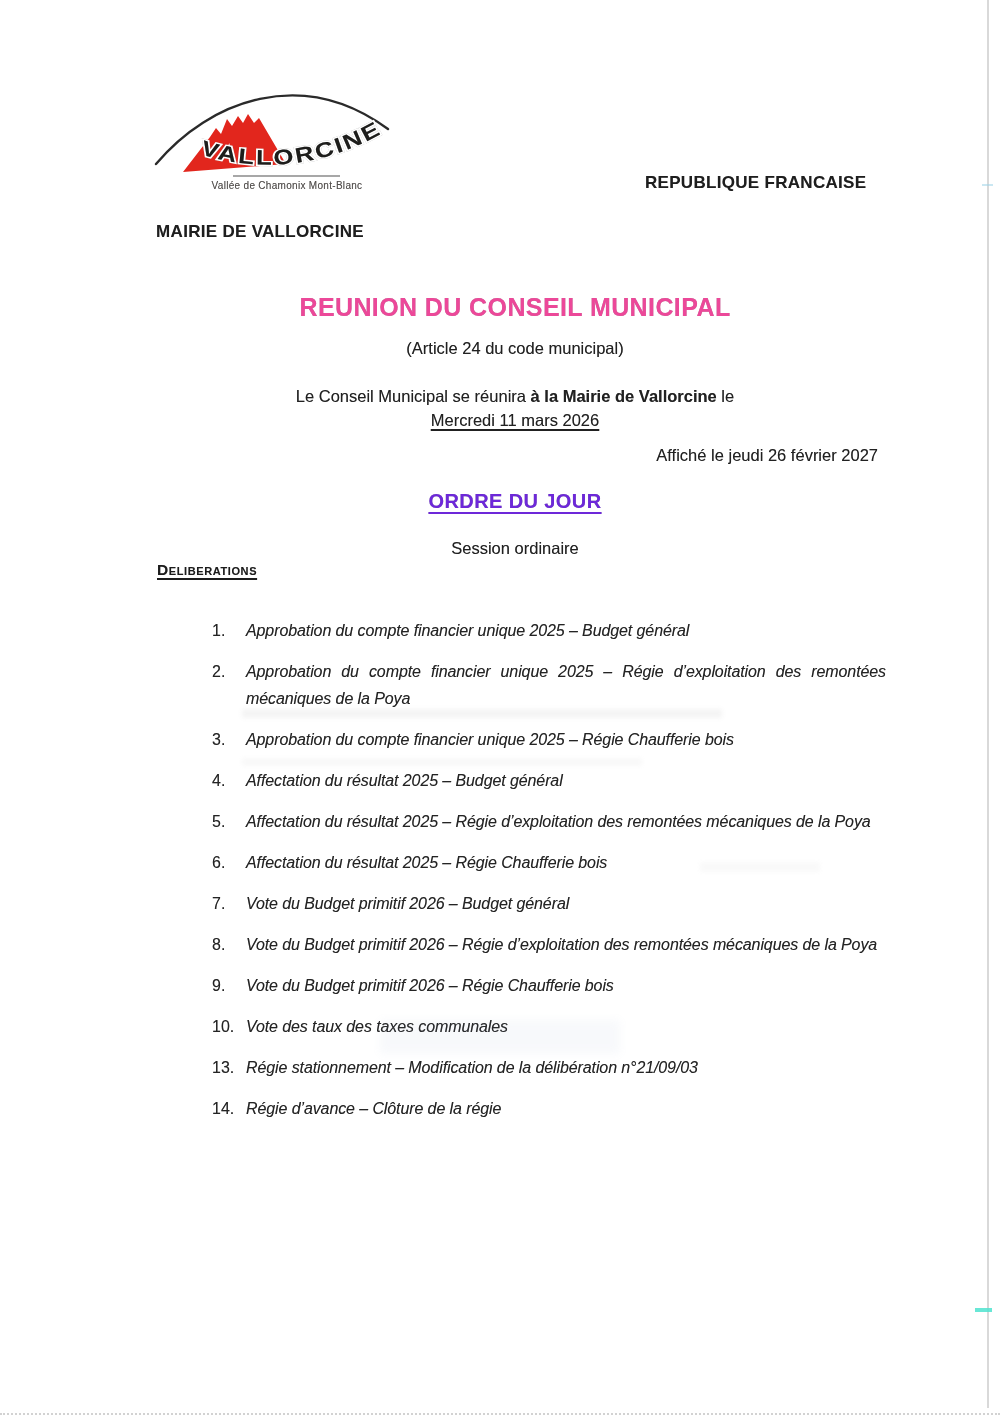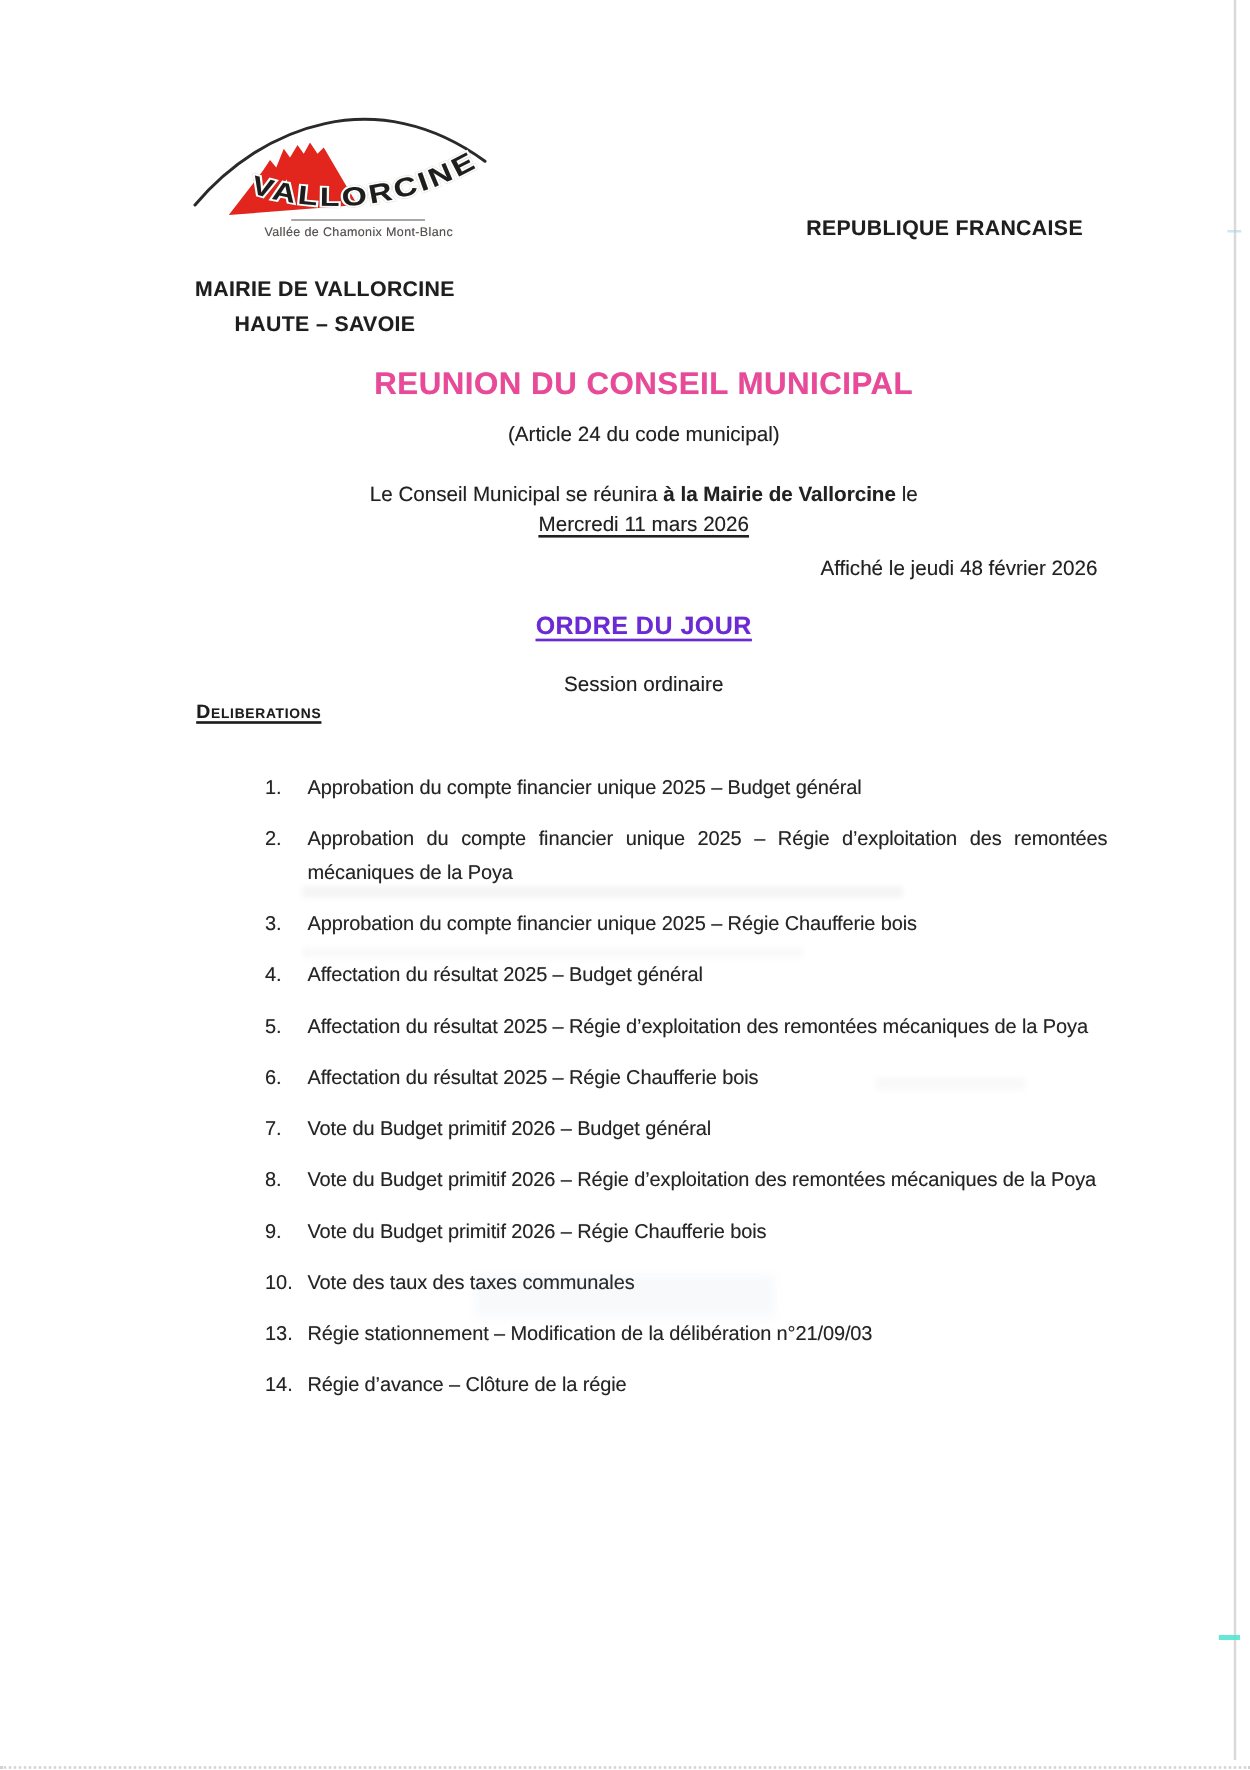--- a/index.html
+++ b/index.html
@@ -57,21 +57,21 @@
   
   .agenda {
     position:absolute; top:617px; left:212px; right:114px;
     list-style:none; margin:0; padding:0;
   }
   .agenda li {
     display:flex; font-size:16px; line-height:27px;
     margin-bottom:14px; color:#242424;
   }
   .agenda .num { flex:0 0 34px; width:34px; }
-  .agenda .txt { flex:1; text-align:justify; letter-spacing:-0.1px; }
+  .agenda .txt { flex:1; text-align:justify; letter-spacing:-0.1px;font-style:italic; }
 
   
   .scan-vline {
     position:absolute; left:987px; top:0; width:2px; height:1408px;
     background:#d9d9d9;
   }
   .scan-tick-cyan {
     position:absolute; left:975px; top:1308px; width:17px; height:4px;
     background:#4fe3cf; opacity:0.85;
   }
@@ -100,34 +100,33 @@
     <path id="logoTextPath" d="M50,74 Q146,104 238,50" fill="none"></path>
     <text font-family="Liberation Sans, sans-serif" font-weight="bold" font-size="21" fill="#1d1d1b" stroke="#ffffff" stroke-width="3" paint-order="stroke" letter-spacing="2">
       <textPath href="#logoTextPath" startOffset="0" textLength="190" lengthAdjust="spacingAndGlyphs">VALLORCINE</textPath>
     </text>
     <line x1="83" y1="96" x2="190" y2="96" stroke="#8a8a8a" stroke-width="1.3"></line>
     <text x="137" y="109" text-anchor="middle" font-family="Liberation Sans, sans-serif" font-size="10" fill="#54504e" letter-spacing="0.3">Vallée de Chamonix Mont-Blanc</text>
   </svg>
 
   <div class="mairie-block">
     <div>MAIRIE DE VALLORCINE</div>
-    <div>HAUTE – SAVOIE</div>
   </div>
 
   <div class="republique">REPUBLIQUE FRANCAISE</div>
 
   <div class="centered doc-title">REUNION DU CONSEIL MUNICIPAL</div>
   <div class="centered doc-subtitle">(Article 24 du code municipal)</div>
 
   <div class="centered intro">
     <span>Le Conseil Municipal se réunira </span><b>à la Mairie de Vallorcine</b><span> le</span><br>
     <span class="u-date">Mercredi 11 mars 2026</span>
   </div>
 
-  <div class="posted">Affiché le jeudi 48 février 2026</div>
+  <div class="posted">Affiché le jeudi 26 février 2027</div>
 
   <div class="centered ordre">ORDRE DU JOUR</div>
   <div class="centered session">Session ordinaire</div>
   <div class="delib">Deliberations</div>
 
   <ol class="agenda">
     <li>
       <span class="num">1.</span>
       <div class="txt">Approbation du compte financier unique 2025 – Budget général</div>
     </li>

